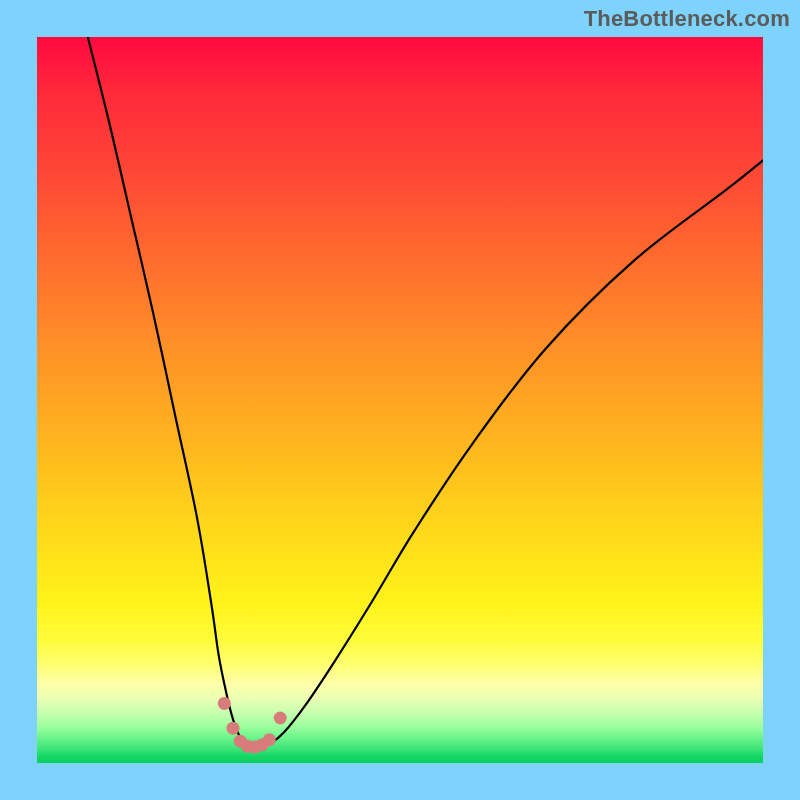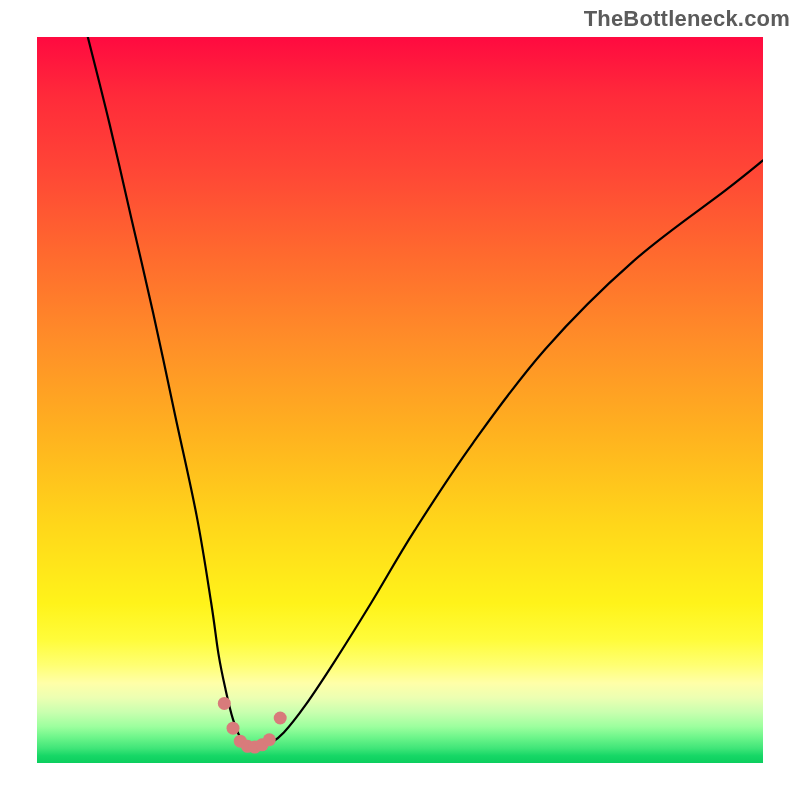--- a/index.html
+++ b/index.html
@@ -10,21 +10,21 @@
     background: #000;
     overflow: hidden;
     font-family: Arial, Helvetica, sans-serif;
   }
   .frame {
     position: absolute;
     left: 0;
     top: 0;
     width: 800px;
     height: 800px;
-    background: #ffffff;
+    background: #7dd3fc;
   }
   .watermark {
     position: absolute;
     top: 6px;
     right: 10px;
     color: #5b5b5b;
     font-size: 22px;
     font-weight: 600;
     letter-spacing: 0.2px;
     z-index: 10;

